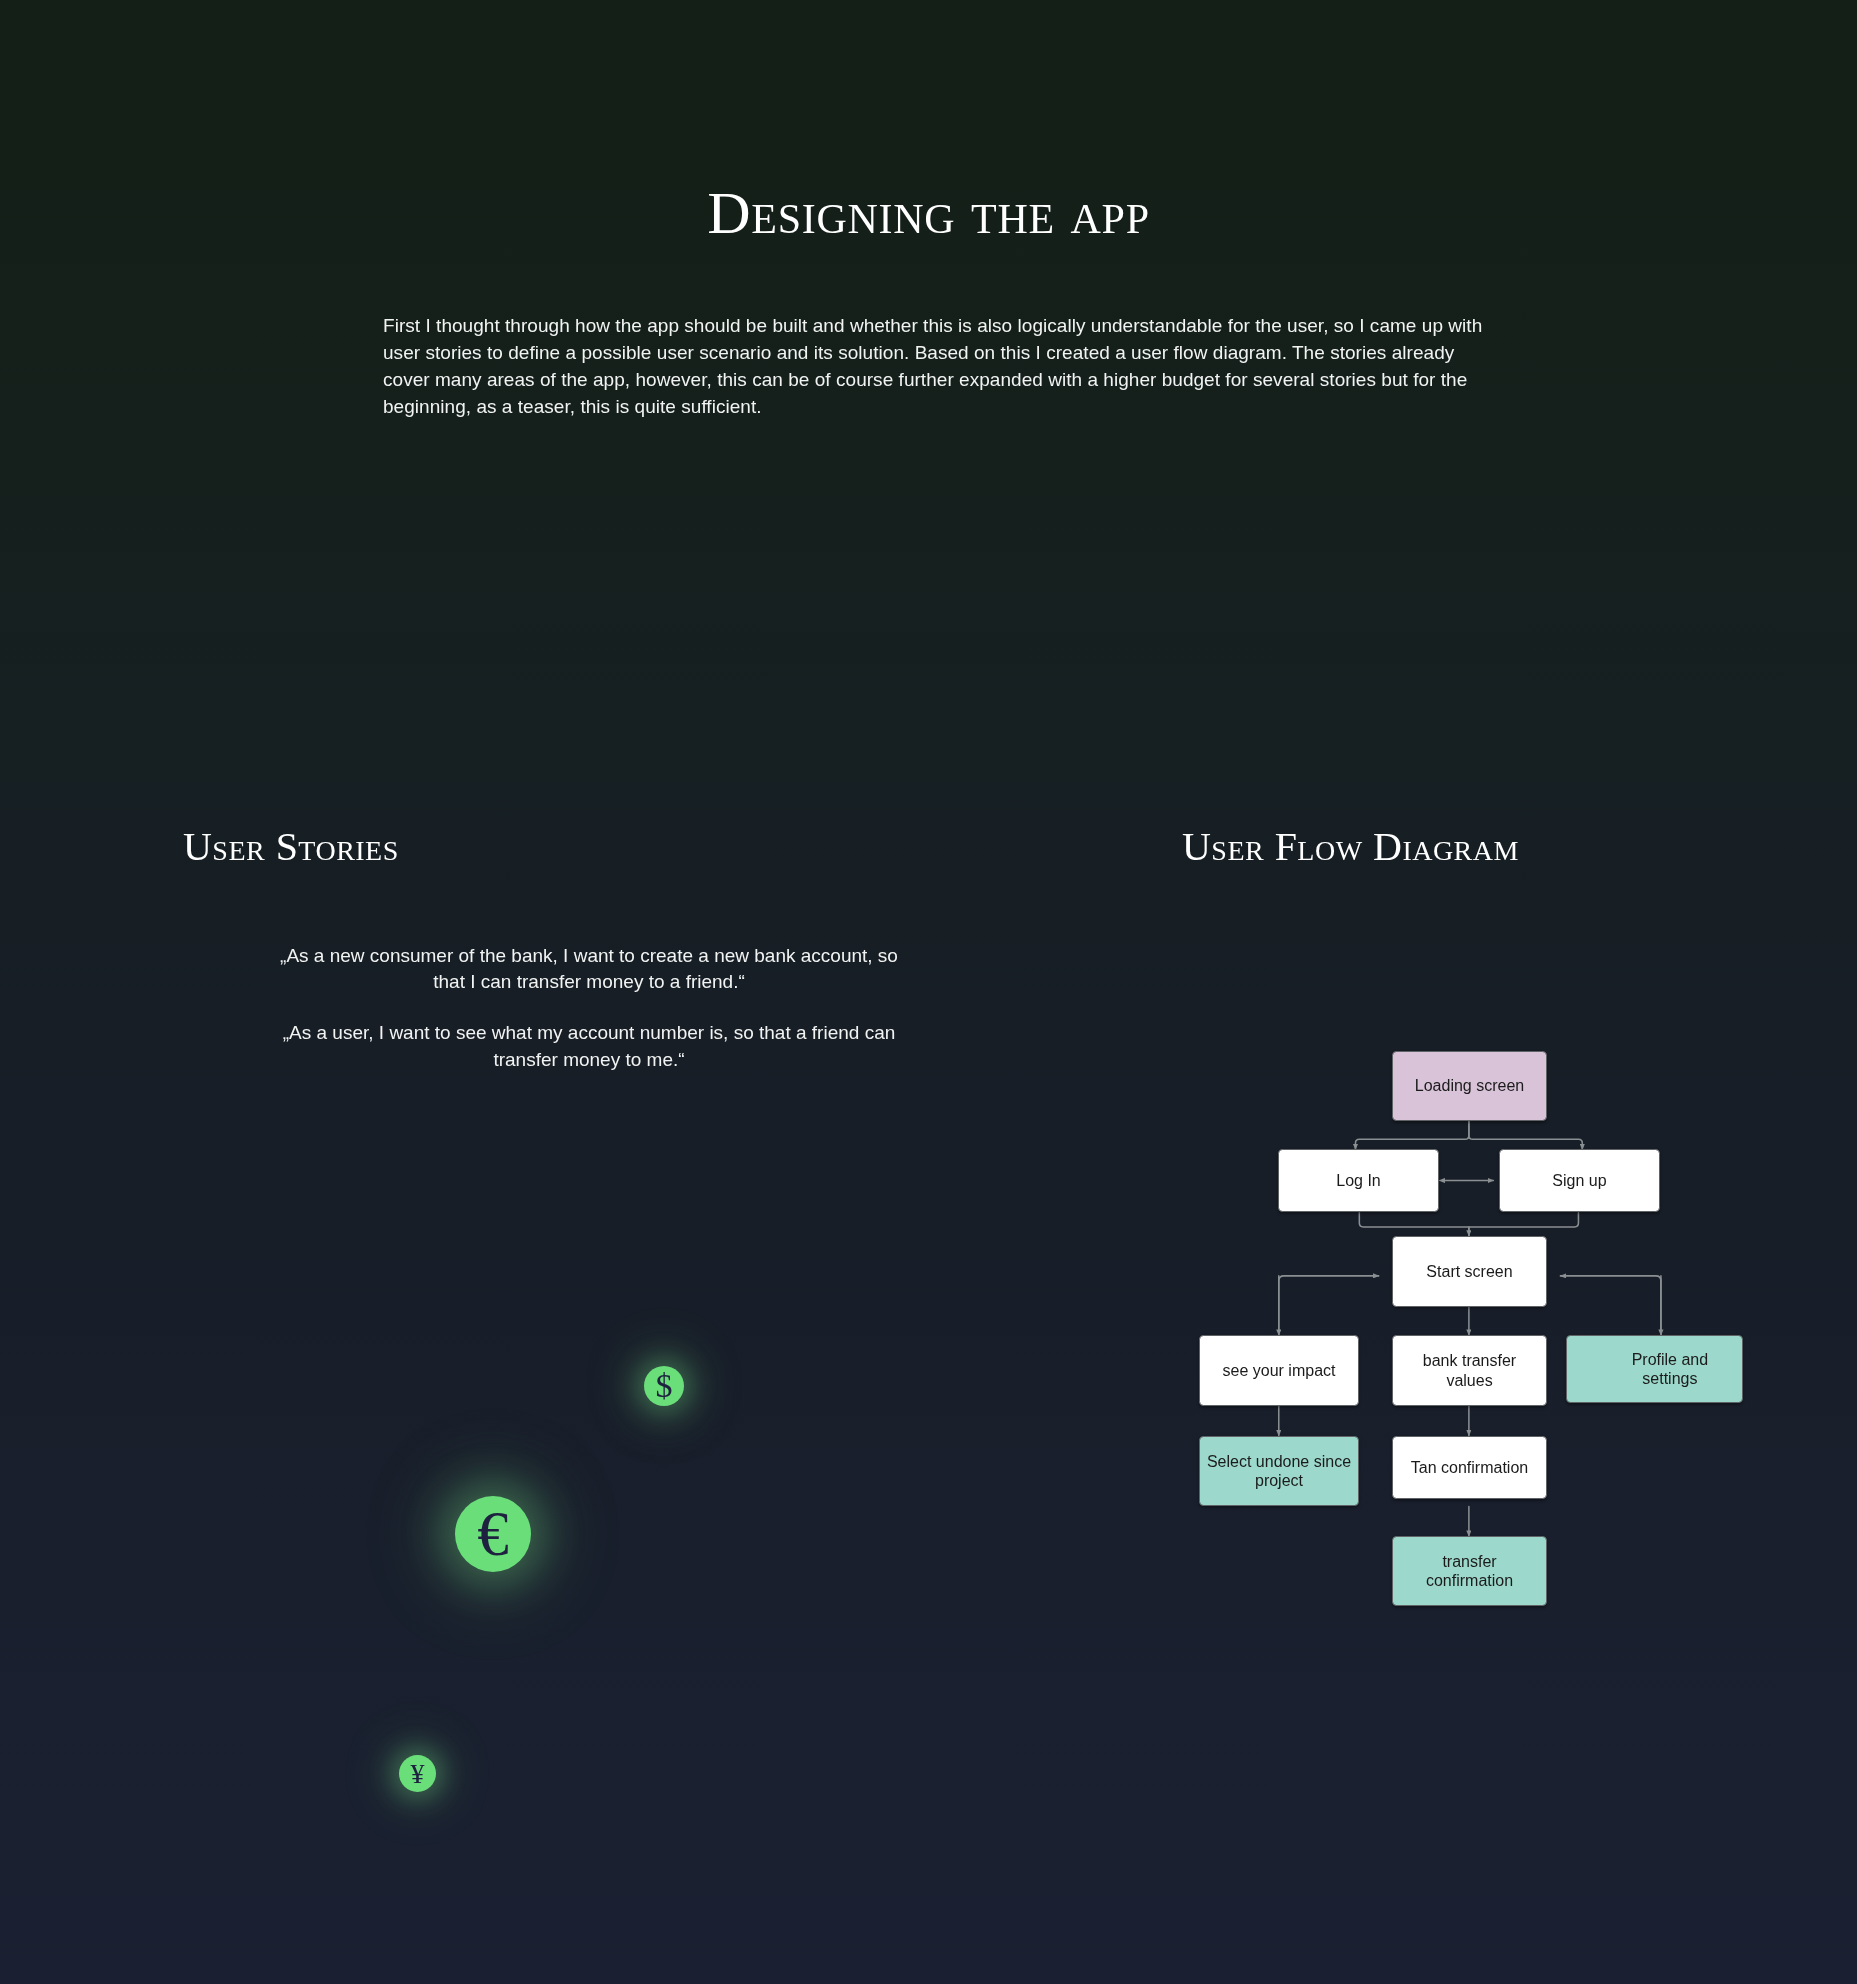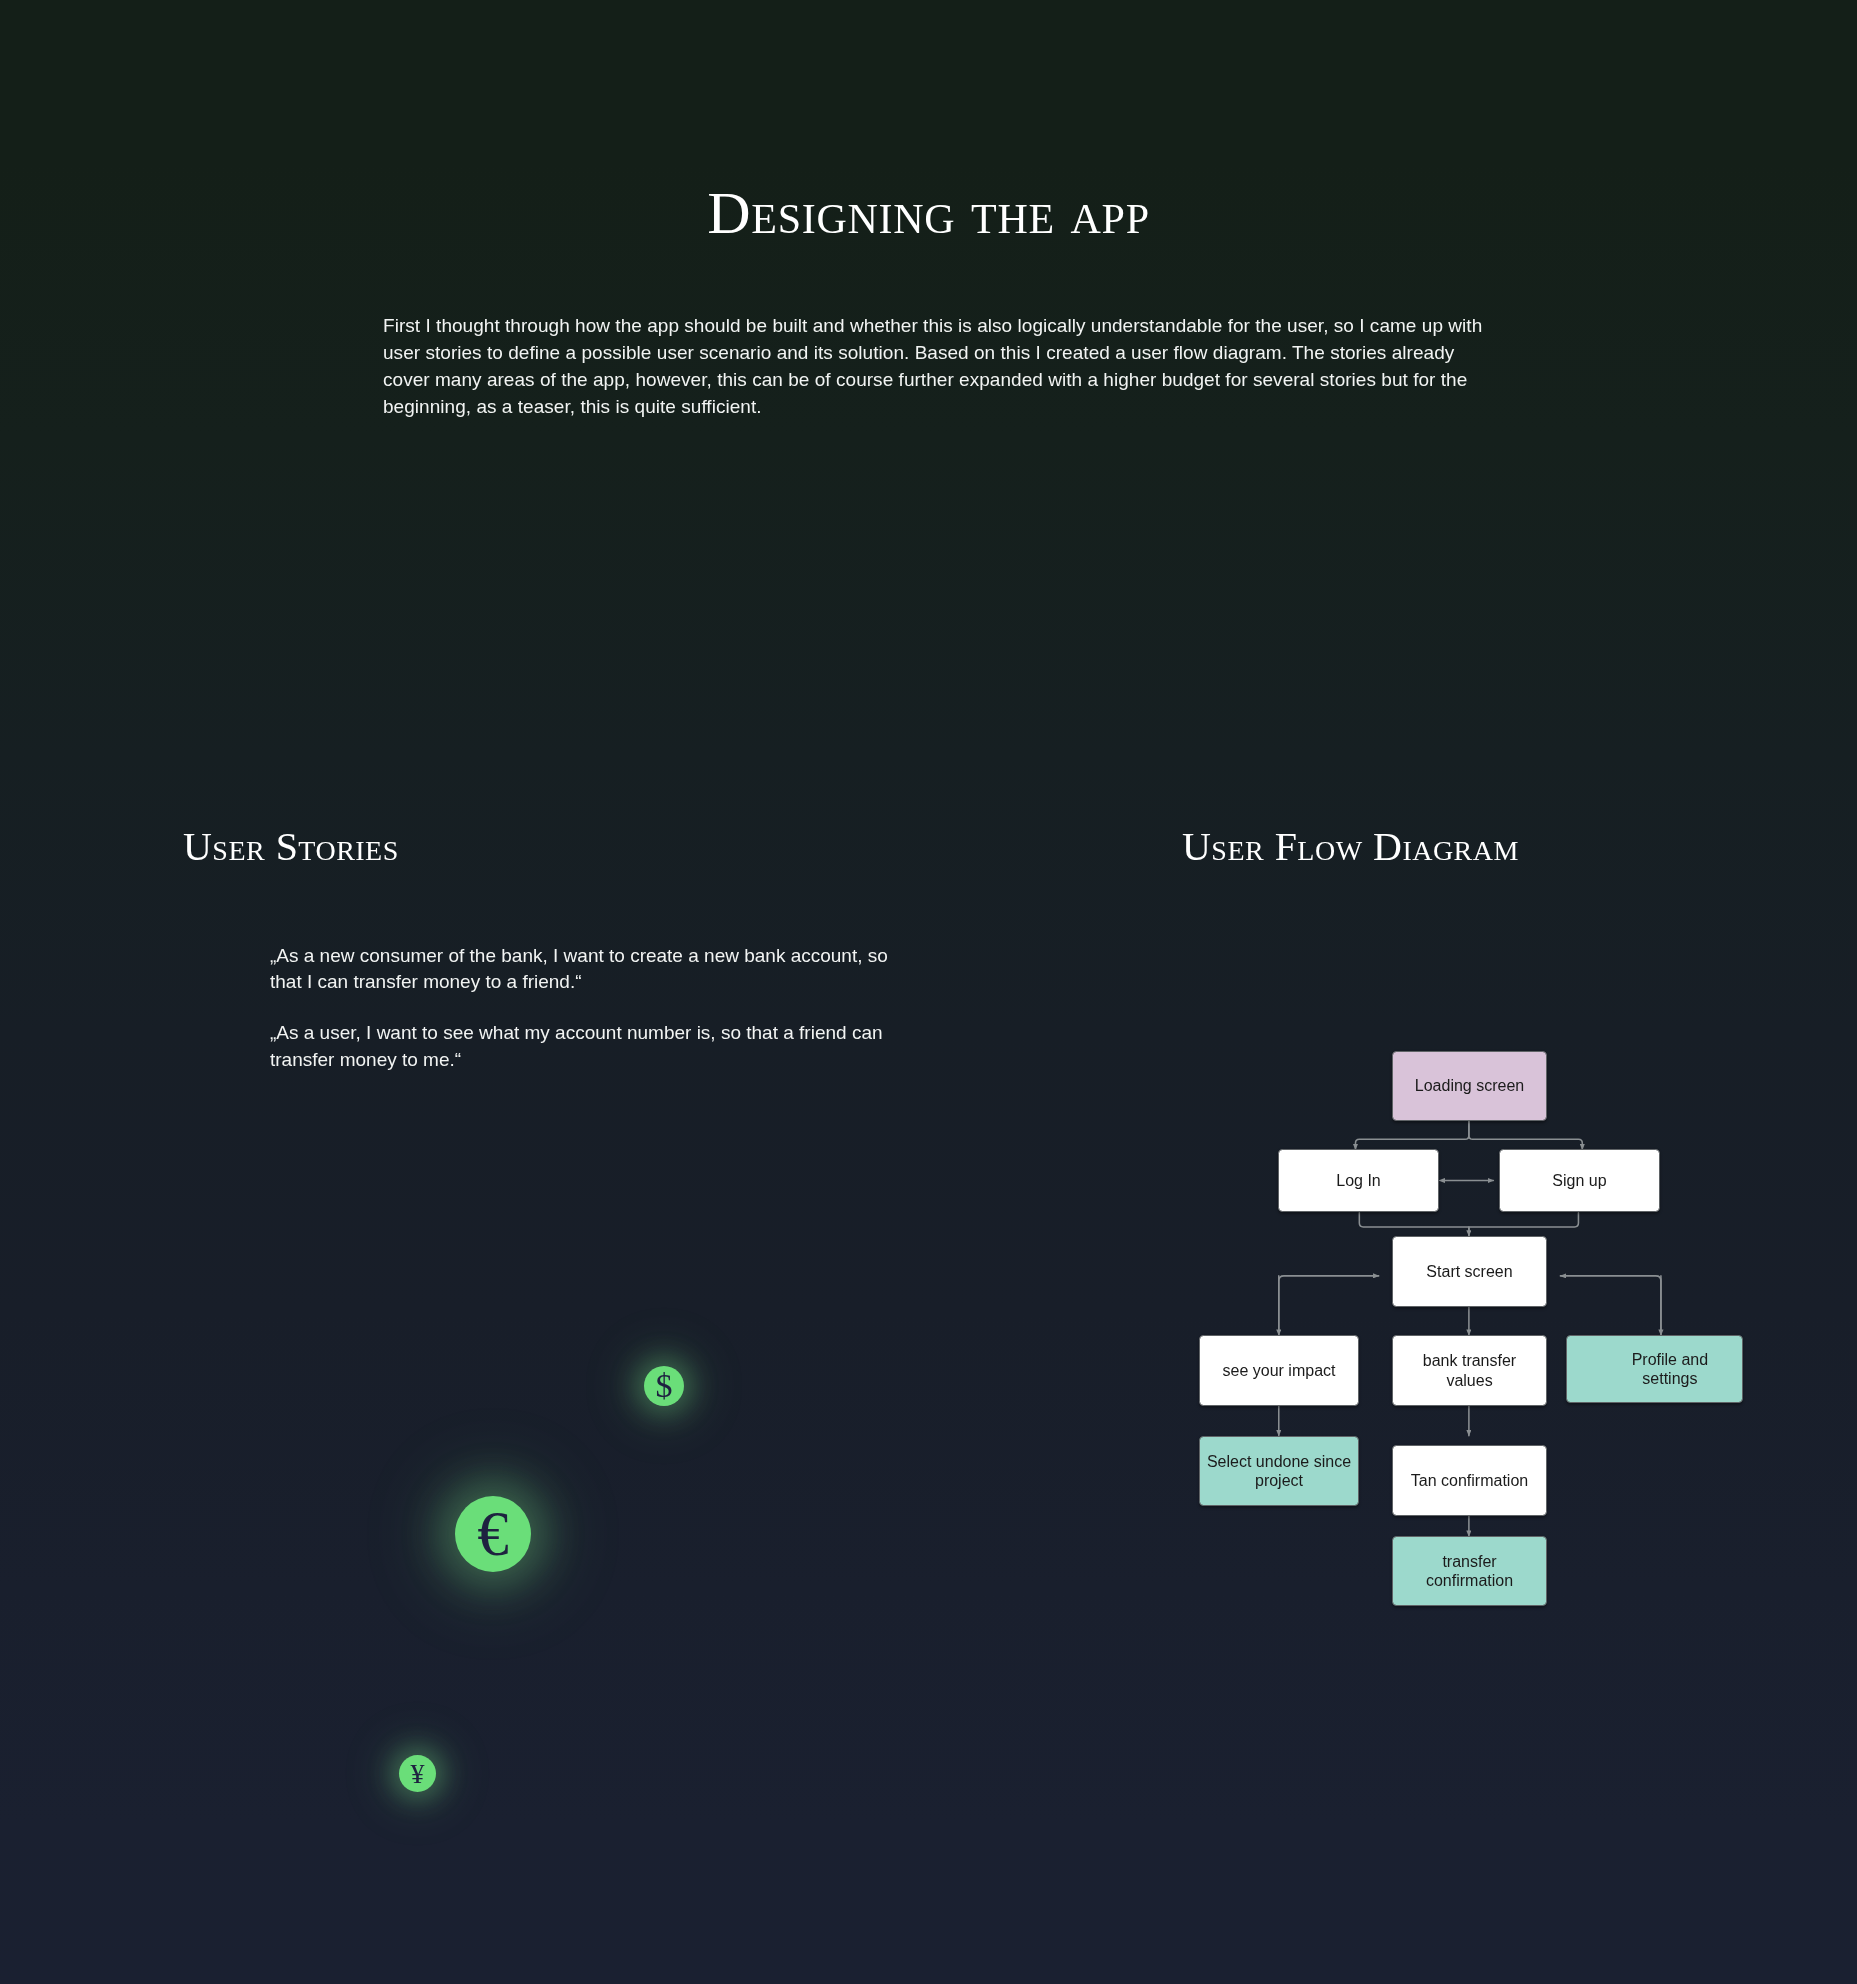--- a/index.html
+++ b/index.html
@@ -72,20 +72,21 @@
     font-size:40px;
     line-height:1.0;
   }
 
   
   #user-stories-list {
     position:absolute;
     left:270px;
     top:943px;
     width:638px;
+    text-align:center;
   }
   .story {
     color:#f2f4f3;
     font-size:19px;
     line-height:26.4px;
     margin-bottom:24.5px;
   }
   .story:last-child { margin-bottom:12px; }
 
   
@@ -232,18 +233,18 @@
   <div class="flow-node n-white" style="left:226px;top:199px;width:155px;height:71px;">Start screen</div>
 
   <div class="flow-node n-white" style="left:33px;top:298px;width:160px;height:71px;">see your impact</div>
 
   <div class="flow-node n-white" style="left:226px;top:298px;width:155px;height:71px;">bank transfer values</div>
 
   <div class="flow-node n-teal" style="left:400px;top:298px;width:177px;height:68px;padding-left:36px;">Profile and settings</div>
 
   <div class="flow-node n-teal" style="left:33px;top:399px;width:160px;height:70px;">Select undone since project</div>
 
-  <div class="flow-node n-white" style="left:226px;top:399px;width:155px;height:71px;margin-top:9px;">Tan confirmation</div>
+  <div class="flow-node n-white" style="left:226px;top:399px;width:155px;height:63px;">Tan confirmation</div>
 
   <div class="flow-node n-teal" style="left:226px;top:499px;width:155px;height:70px;">transfer confirmation</div>
 
 </div>
 
 
 </body></html>

